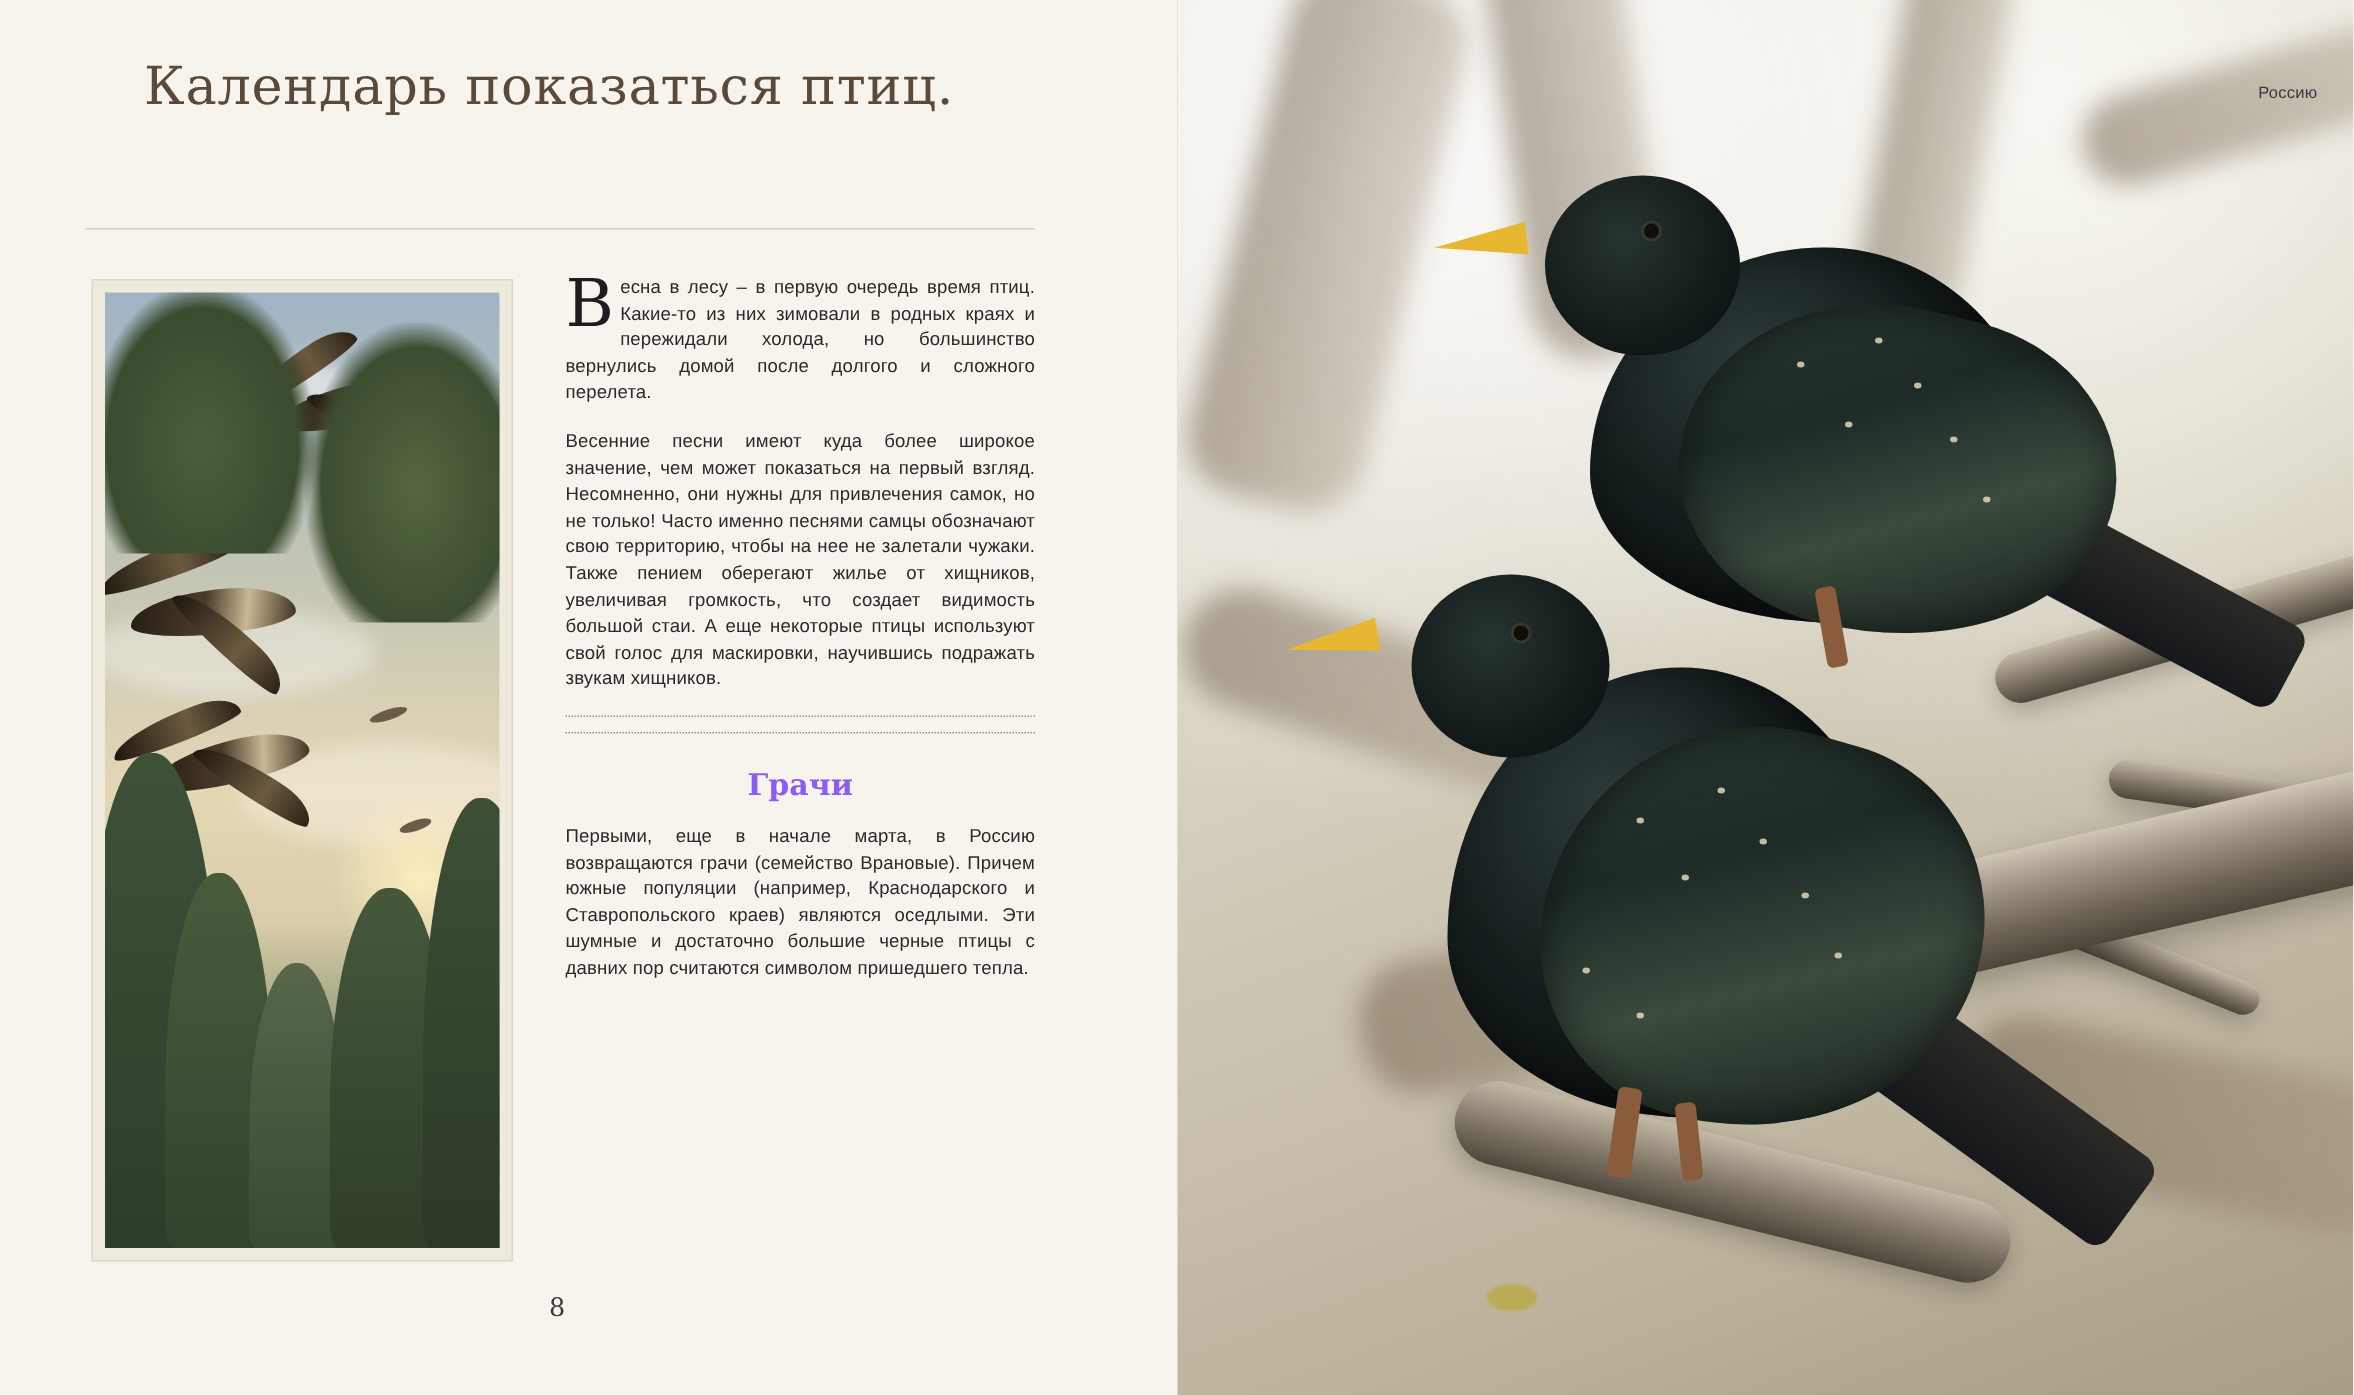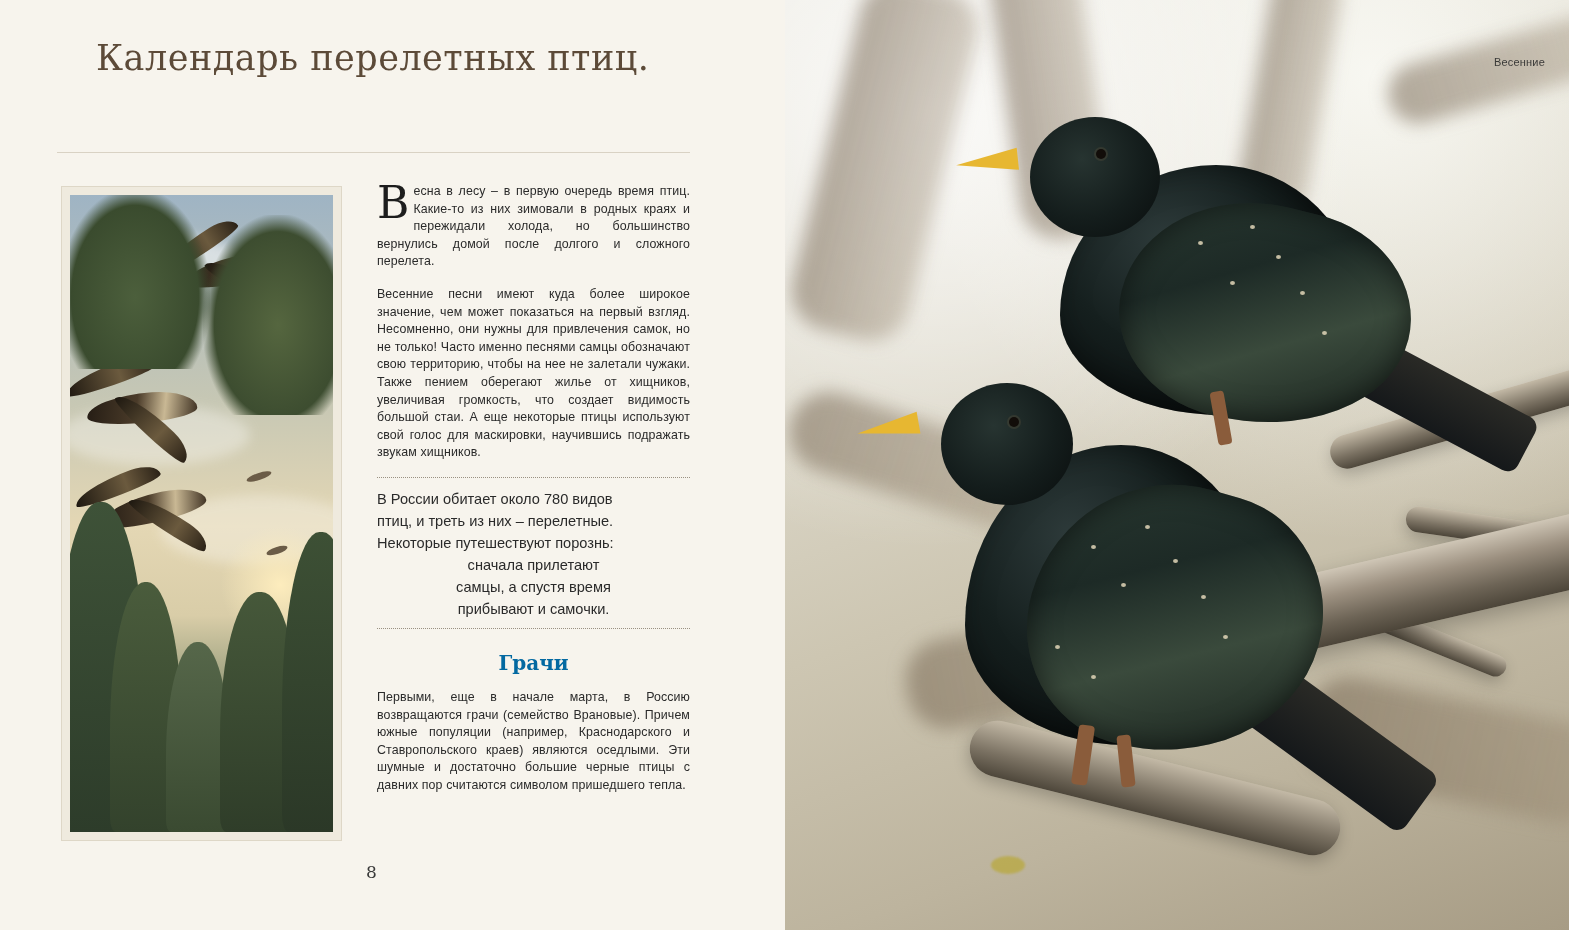--- a/index.html
+++ b/index.html
@@ -184,21 +184,21 @@
   .pull .l2 { text-align: left; }
   .pull .l3 { text-align: left; }
   .pull .l4 { text-align: center; }
   .pull .l5 { text-align: center; }
   .pull .l6 { text-align: center; }
 
   .section-head {
     font-family: "DejaVu Serif", "Liberation Serif", serif;
     font-size: 20px;
     text-align: center;
-    color: #0369a1;
+    color: #8b5cf6;
     margin: 22px 0 14px 0;
   }
 
   .folio {
     position: absolute;
     left: 366px;
     top: 862px;
     font-family: "DejaVu Serif", "Liberation Serif", serif;
     font-size: 17px;
     color: #3a3a3a;
@@ -346,21 +346,21 @@
   }
 </style>
 </head>
 <body>
 
 <div class="spread">
 
   <div class="page-left">
 
     <div class="title-block">
-      <div class="title-line">Календарь перелетных птиц.</div>
+      <div class="title-line">Календарь показаться птиц.</div>
     </div>
 
     <div class="title-rule"></div>
 
     <div class="illus-frame">
       <div class="illus">
         <div class="cloud c1"></div>
         <div class="cloud c2"></div>
         <div class="cloud c3"></div>
         <div class="cloud c4"></div>
@@ -397,28 +397,20 @@
 
     <div class="col">
 
       <p class="para dropcap-para">
         <span class="dropcap">В</span><span>есна в лесу – в первую очередь время птиц. Какие-то из них зимовали в родных краях и пережидали холода, но большинство вернулись домой после долгого и сложного перелета.</span>
       </p>
 
       <p class="para">Весенние песни имеют куда более широкое значение, чем может показаться на первый взгляд. Несомненно, они нужны для привлечения самок, но не только! Часто именно песнями самцы обозначают свою территорию, чтобы на нее не залетали чужаки. Также пением оберегают жилье от хищников, увеличивая громкость, что создает видимость большой стаи. А еще некоторые птицы используют свой голос для маскировки, научившись подражать звукам хищников.</p>
 
       <div class="pull-rule"></div>
-      <div class="pull">
-        <div class="l1">В России обитает около 780 видов</div>
-        <div class="l2">птиц, и треть из них – перелетные.</div>
-        <div class="l3">Некоторые путешествуют порознь:</div>
-        <div class="l4">сначала прилетают</div>
-        <div class="l5">самцы, а спустя время</div>
-        <div class="l6">прибывают и самочки.</div>
-      </div>
       <div class="pull-rule"></div>
 
       <h2 class="section-head">Грачи</h2>
 
       <p class="para">Первыми, еще в начале марта, в Россию возвращаются грачи (семейство Врановые). Причем южные популяции (например, Краснодарского и Ставропольского краев) являются оседлыми. Эти шумные и достаточно большие черные птицы с давних пор считаются символом пришедшего тепла.</p>
     </div>
 
     <div class="folio">8</div>
   </div>
 
@@ -470,16 +462,16 @@
       <div class="speck" style="left:240px;top:180px"></div>
       <div class="speck" style="left:268px;top:214px"></div>
       <div class="speck" style="left:296px;top:250px"></div>
       <div class="speck" style="left:216px;top:238px"></div>
       <div class="speck" style="left:186px;top:200px"></div>
       <div class="speck" style="left:318px;top:290px"></div>
       <div class="speck" style="left:150px;top:300px"></div>
       <div class="speck" style="left:186px;top:330px"></div>
     </div>
 
-    <div class="photo-caption">Весенние</div>
+    <div class="photo-caption">Россию</div>
   </div>
 
 </div>
 
 </body></html>

